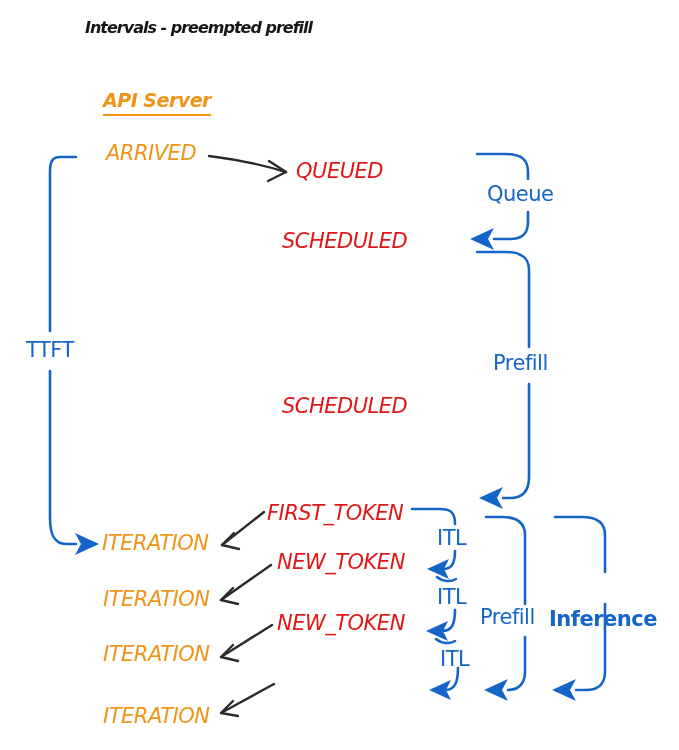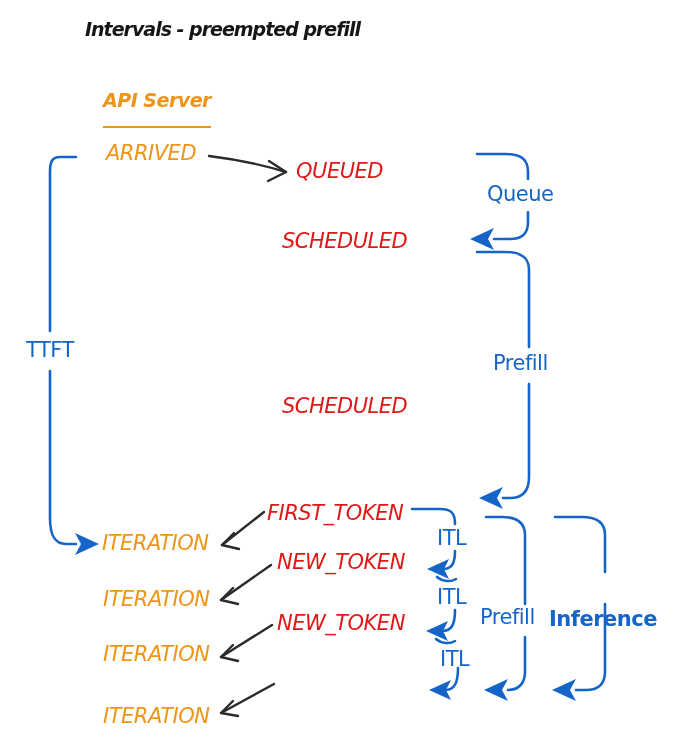--- a/index.html
+++ b/index.html
@@ -5,27 +5,27 @@
   html,body{margin:0;padding:0;background:#ffffff;}
   #canvas{
     position:relative;
     width:679px;height:750px;
     background:#ffffff;
     overflow:hidden;
     font-family:"DejaVu Sans", sans-serif;
   }
   .lbl{position:absolute;line-height:1;white-space:nowrap;}
   .title{
-    font-size:19px;font-weight:bold;font-style:italic;
+    font-size:16px;font-weight:bold;font-style:italic;
     letter-spacing:-1px;color:#161616;
   }
   .colhead{
     font-size:19px;font-style:italic;font-weight:600;
     letter-spacing:-0.5px;
-    padding-bottom:16px;border-bottom:2px solid currentColor;
+    padding-bottom:4px;border-bottom:2px solid currentColor;
   }
   .event{
     font-size:21px;font-style:italic;font-weight:500;
     letter-spacing:-0.5px;
   }
   .orange{color:#ee9418;}
   .red{color:#e01717;}
   .blue-lbl{font-size:21px;color:#1565c8;letter-spacing:-0.5px;}
   svg.overlay{position:absolute;left:0;top:0;pointer-events:none;}
   .stroke-blue{stroke:#1565c8;stroke-width:2.6;fill:none;stroke-linecap:round;}

